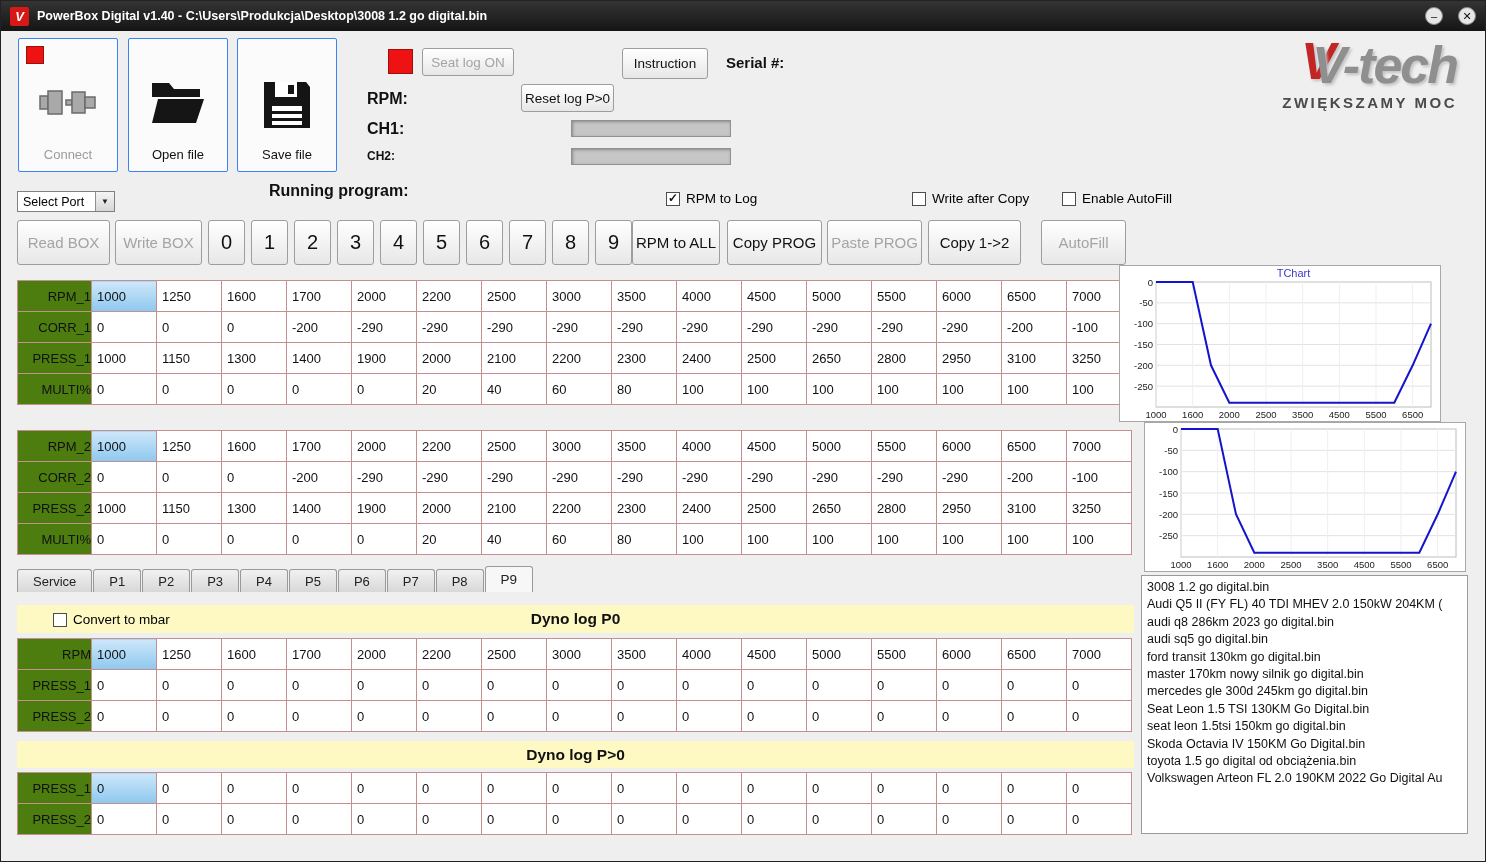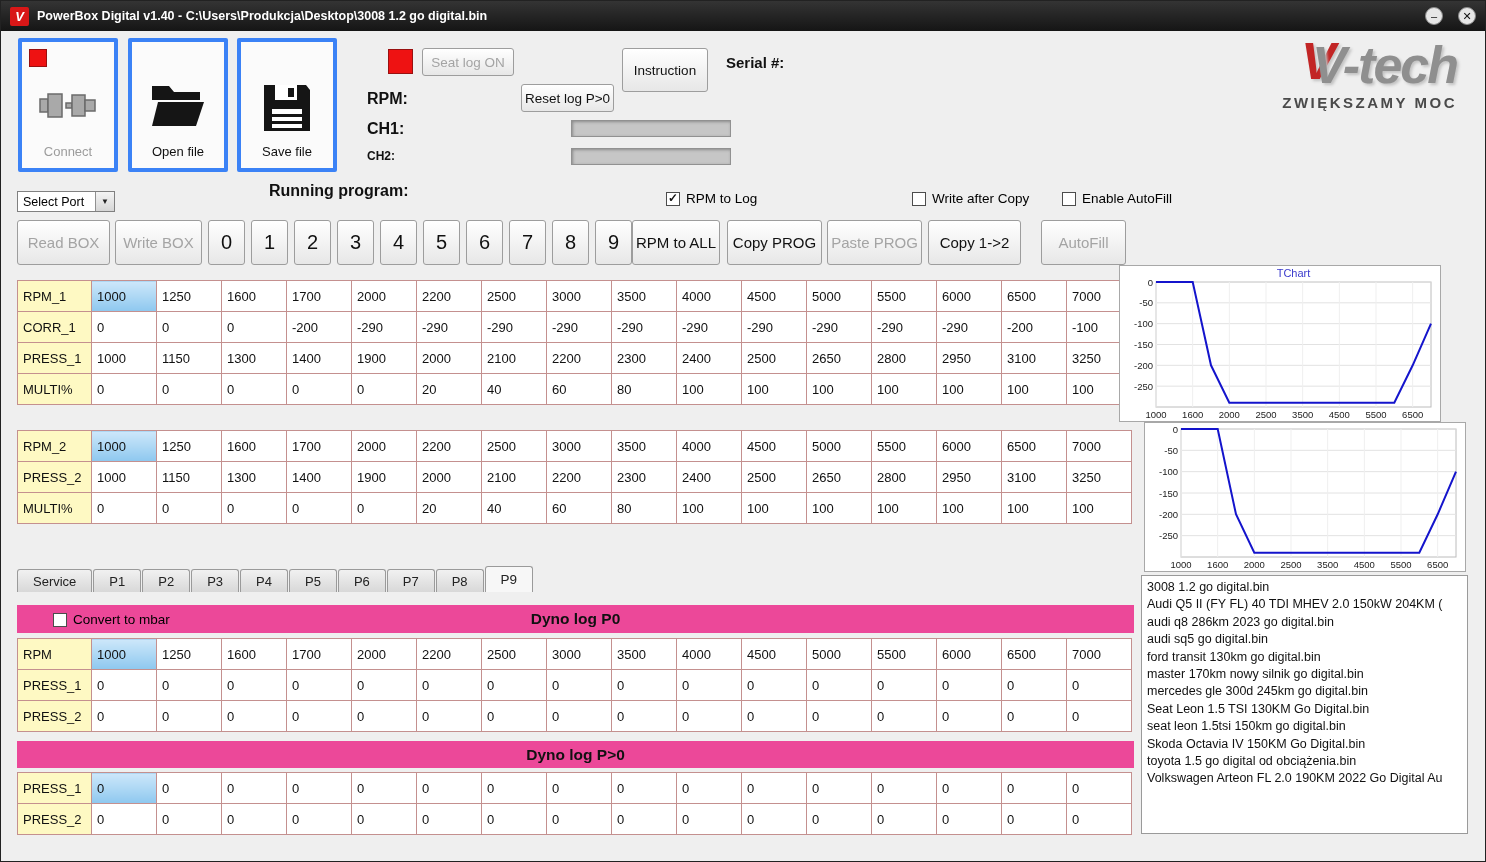--- a/index.html
+++ b/index.html
@@ -5,50 +5,50 @@
 *{box-sizing:border-box;margin:0;padding:0;}
 html,body{width:1486px;height:862px;}
 body{font-family:"Liberation Sans",sans-serif;background:#777;}
 .window{position:relative;width:1486px;height:862px;background:#efefef;border:1px solid #222;overflow:hidden;}
 
 .titlebar{position:absolute;left:0;top:0;width:100%;height:30px;background:linear-gradient(#343434,#151515);display:flex;align-items:center;padding:0 9px;gap:8px;}
 .tb-icon{width:19px;height:19px;background:#d81717;color:#fff;font-weight:bold;font-style:italic;display:flex;align-items:center;justify-content:center;font-size:13px;border-radius:2px;flex:0 0 auto;}
 .tb-title{color:#fff;font-size:12.5px;font-weight:bold;flex:1;white-space:nowrap;overflow:hidden;}
 .tb-circle{width:18px;height:18px;border-radius:50%;background:#e6e6e6;color:#111;display:inline-flex;align-items:center;justify-content:center;font-size:11px;margin-left:7px;cursor:pointer;border:1px solid #888;}
 
-.panelbtn{position:absolute;width:100px;height:134px;background:#fbfbfb;border:4px solid #3b82f6;border-radius:2px;cursor:pointer;}
+.panelbtn{position:absolute;width:100px;height:134px;background:#fbfbfb;border:1px solid #3b82f6;border-radius:2px;cursor:pointer;}
 .panelbtn .led{position:absolute;left:7px;top:7px;width:18px;height:18px;background:#ee1212;border:1px solid #991010;}
 .panelbtn .icon{position:absolute;left:50%;top:40px;transform:translateX(-50%);}
 .panelbtn .pb-label{position:absolute;left:0;right:0;bottom:9px;text-align:center;font-size:13px;color:#111;}
 .gray-text{color:#9c9c9c !important;}
 .led2{position:absolute;width:25px;height:25px;background:#ee1212;border:1px solid #991010;}
 
 .btn{position:absolute;background:linear-gradient(#ffffff,#e7e7e7);border:1px solid #9d9d9d;border-radius:3px;font-family:inherit;font-size:14px;color:#111;display:flex;align-items:center;justify-content:center;cursor:pointer;white-space:nowrap;}
 .btn.disabled{color:#a4a4a4;}
 .blabel{position:absolute;font-weight:bold;color:#111;white-space:nowrap;}
 .pbar{position:absolute;width:160px;height:17px;background:#c6c6c6;border:1px solid #919191;box-shadow:inset 1px 1px 3px rgba(0,0,0,.3);}
 
 .combo{position:absolute;width:98px;height:21px;background:#fff;border:1px solid #808080;font-size:12.5px;display:flex;align-items:center;padding-left:5px;cursor:pointer;}
 .combo .arrowbtn{margin-left:auto;width:19px;height:100%;background:linear-gradient(#f4f4f4,#d6d6d6);border-left:1px solid #909090;display:flex;align-items:center;justify-content:center;font-size:8px;color:#222;}
 
 .cb{position:absolute;display:flex;align-items:center;gap:6px;font-size:13.5px;color:#000000;cursor:pointer;white-space:nowrap;padding-left:32px;}
 .cb .box{width:14px;height:14px;background:#fff;border:1px solid #4c4c4c;display:inline-flex;align-items:center;justify-content:center;font-size:12px;font-weight:bold;color:#111;flex:0 0 auto;}
 .cb .box.checked::after{content:"✓";margin-top:-2px;}
 
 table.grid{position:absolute;border-collapse:collapse;background:#fff;table-layout:fixed;}
 .grid th,.grid td{border:1px solid #c4908f;height:31px;font-size:13px;font-weight:normal;text-align:left;padding:0 0 0 5px;background:#fff;color:#111;overflow:hidden;}
-.grid th{width:74px;background:#fef9c3;}
+.grid th{width:74px;background:#4d7c0f;text-align:right;}
 .grid td{width:65px;}
 .grid td.sel{background:linear-gradient(#cde7fa,#8ec8ef);}
 
 .tabs{position:absolute;display:flex;align-items:flex-end;height:26px;}
 .tab{height:23px;padding:0 15px;background:linear-gradient(#f1f1f1,#d8d8d8);border:1px solid #9a9a9a;border-bottom:none;border-radius:3px 3px 0 0;display:flex;align-items:center;font-size:13px;margin-right:1px;cursor:pointer;color:#222;}
 .tab.active{height:26px;background:#f7f7f7;font-size:13.5px;}
 
-.band{position:absolute;background:#ec4899;display:flex;align-items:center;justify-content:center;font-weight:bold;font-size:15.5px;color:#111;}
+.band{position:absolute;background:#fef9c3;display:flex;align-items:center;justify-content:center;font-weight:bold;font-size:15.5px;color:#111;}
 
 .chartbox{position:absolute;background:#fff;}
 .filelist{position:absolute;background:#fff;border:1px solid #9a9a9a;overflow:hidden;padding:3px 5px;}
 .filelist div{font-size:12.5px;line-height:17.4px;white-space:nowrap;overflow:hidden;color:#111;cursor:pointer;}
 
 .brand{position:absolute;right:28px;top:38px;text-align:right;}
 .brand .word{position:relative;display:inline-block;font-style:italic;font-weight:bold;font-size:52px;line-height:52px;color:#8f8f8f;letter-spacing:-2px;text-shadow:2px 2px 3px #c2c2c2;}
 .brand .vred{position:absolute;left:-11px;top:-4px;color:#c22525;z-index:0;}
 .brand .vgray,.brand .rest{position:relative;z-index:1;}
 .brand .tagline{font-size:15px;font-weight:bold;letter-spacing:2.5px;color:#4a4a4a;margin-top:3px;}
@@ -99,21 +99,21 @@
     <svg class="icon" width="58" height="46" viewBox="0 0 58 46">
       <path d="M3 4 h17 l5 6 h26 v8 H3 z" fill="#151515"></path>
       <path d="M9 20 h46 l-8 24 H3 z" fill="#151515"></path>
     </svg>
     <span class="pb-label">Open file</span>
   </div>
 
   <span class="led2" style="left:387px;top:48px;"></span>
   <button class="btn disabled" style="left:421px;top:47px;width:92px;height:28px;font-size:13.5px;">Seat log ON</button>
   <button class="btn" style="left:520px;top:47px;width:93px;height:28px;font-size:13.5px;margin-top:36px;">Reset log P&gt;0</button>
-  <button class="btn" style="left:621px;top:47px;width:86px;height:44px;font-size:13.5px;">Instruction</button>
+  <button class="btn" style="left:621px;top:47px;width:86px;height:31px;font-size:13.5px;">Instruction</button>
   <span class="blabel" style="left:725px;top:53px;font-size:15px;">Serial #:</span>
 
   <span class="blabel" style="left:366px;top:89px;font-size:16px;">RPM:</span>
   <span class="blabel" style="left:366px;top:119px;font-size:16px;">CH1:</span>
   <div class="pbar" style="left:570px;top:119px;"></div>
   <span class="blabel" style="left:366px;top:148px;font-size:12px;">CH2:</span>
   <div class="pbar" style="left:570px;top:147px;"></div>
   <span class="blabel" style="left:268px;top:181px;font-size:16px;">Running program:</span>
 
   <div class="combo" style="left:16px;top:190px;">
@@ -252,20 +252,39 @@
           <td>2500</td>
           <td>3000</td>
           <td>3500</td>
           <td>4000</td>
           <td>4500</td>
           <td>5000</td>
           <td>5500</td>
           <td>6000</td>
           <td>6500</td>
           <td>7000</td>
+        </tr>
+        <tr>
+          <th>CORR_2</th>
+          <td>0</td>
+          <td>0</td>
+          <td>0</td>
+          <td>-200</td>
+          <td>-290</td>
+          <td>-290</td>
+          <td>-290</td>
+          <td>-290</td>
+          <td>-290</td>
+          <td>-290</td>
+          <td>-290</td>
+          <td>-290</td>
+          <td>-290</td>
+          <td>-290</td>
+          <td>-200</td>
+          <td>-100</td>
         </tr>
         <tr>
           <th>PRESS_2</th>
           <td>1000</td>
           <td>1150</td>
           <td>1300</td>
           <td>1400</td>
           <td>1900</td>
           <td>2000</td>
           <td>2100</td>

